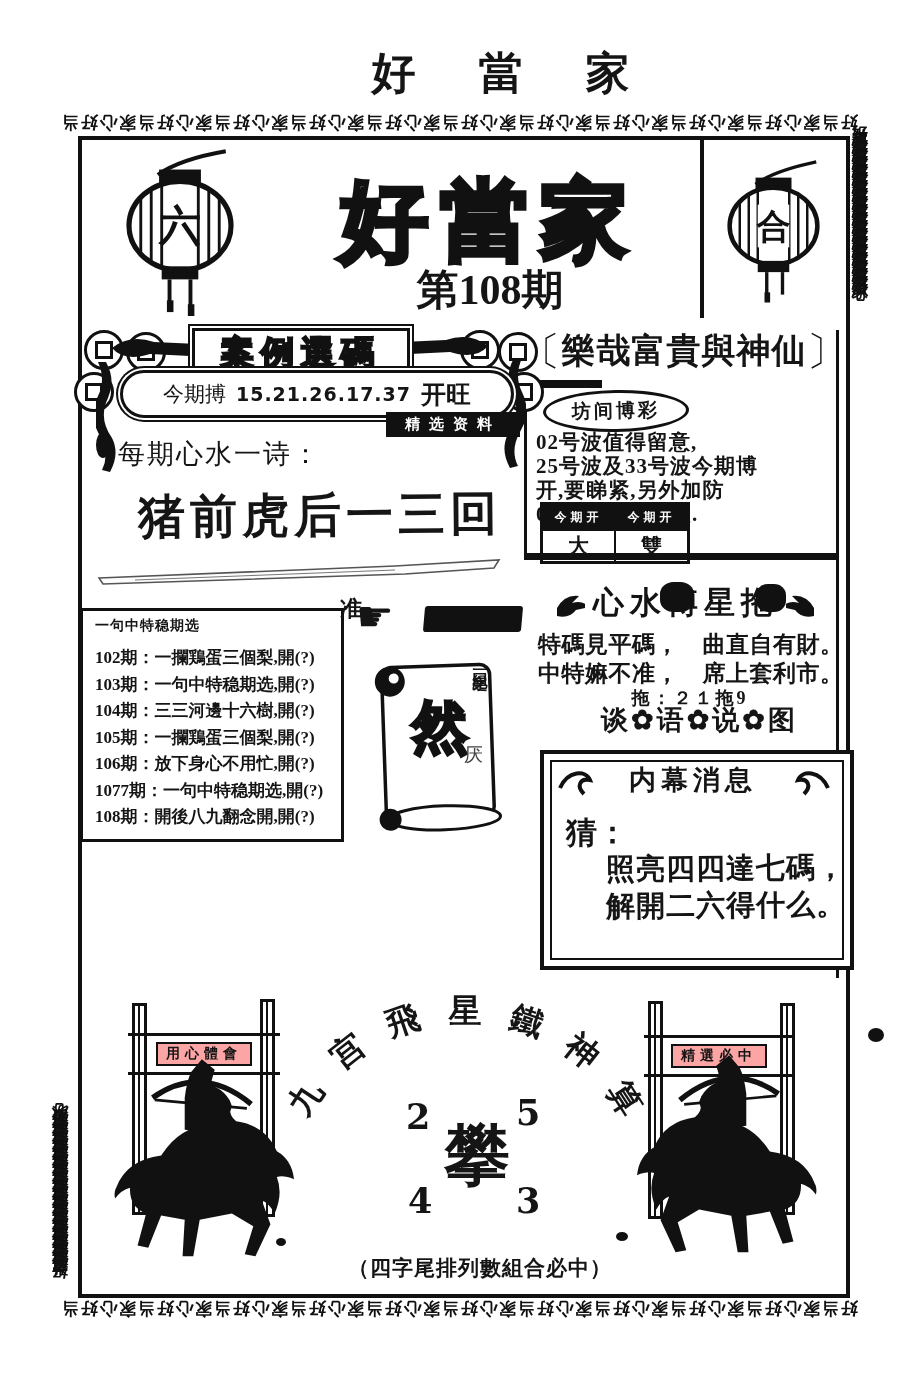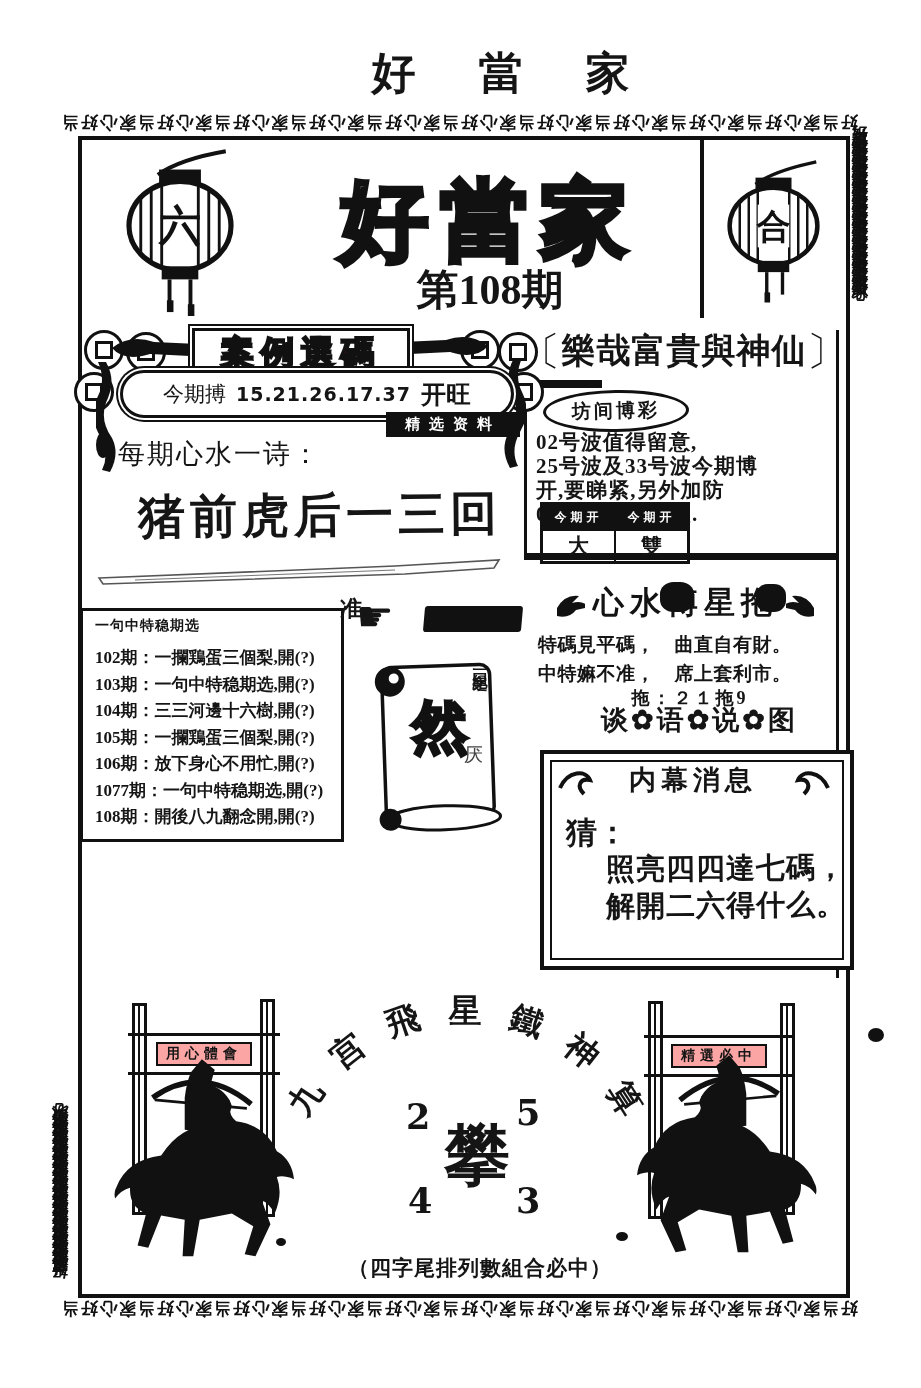--- a/index.html
+++ b/index.html
@@ -80,21 +80,21 @@
              letter-spacing:1px;}
   #rc-table{left:540px;top:502px;width:150px;border:3px solid #111;border-collapse:collapse;}
   #rc-table th{background:#111;color:#fff;font-size:12px;font-weight:900;letter-spacing:4px;height:22px;
                border:2px solid #111;}
   #rc-table td{font-size:21px;font-weight:900;text-align:center;height:25px;border:2.5px solid #111;}
   
   #dove-banner{left:528px;top:578px;width:315px;height:50px;display:flex;align-items:center;
                justify-content:center;gap:8px;}
   #dove-banner .txt{font-size:31px;font-weight:900;letter-spacing:6px;color:#131313;filter:blur(0.5px);}
   .blotch{position:absolute;background:#111;border-radius:40%;}
-  #rc-verse{left:538px;top:630px;width:305px;font-size:19px;font-weight:900;line-height:29px;
+  #rc-verse{left:538px;top:630px;width:305px;font-size:23px;font-weight:900;line-height:29px;
             letter-spacing:0.5px;white-space:nowrap;}
   #rc-tuo{left:540px;top:686px;width:300px;text-align:center;font-size:18px;font-weight:900;letter-spacing:3px;}
   #flower-line{left:552px;top:702px;width:295px;text-align:center;font-size:27px;font-weight:900;
                letter-spacing:3px;}
   
   #news-box{left:540px;top:750px;width:306px;height:212px;border:4px solid #111;background:#fff;}
   #news-inner{position:absolute;left:6px;top:6px;right:6px;bottom:6px;border:2px solid #111;}
   #news-title{left:540px;top:762px;width:306px;text-align:center;font-size:27px;font-weight:900;
               letter-spacing:5px;}
   #news-guess{left:566px;top:812px;font-size:31px;font-weight:900;}

